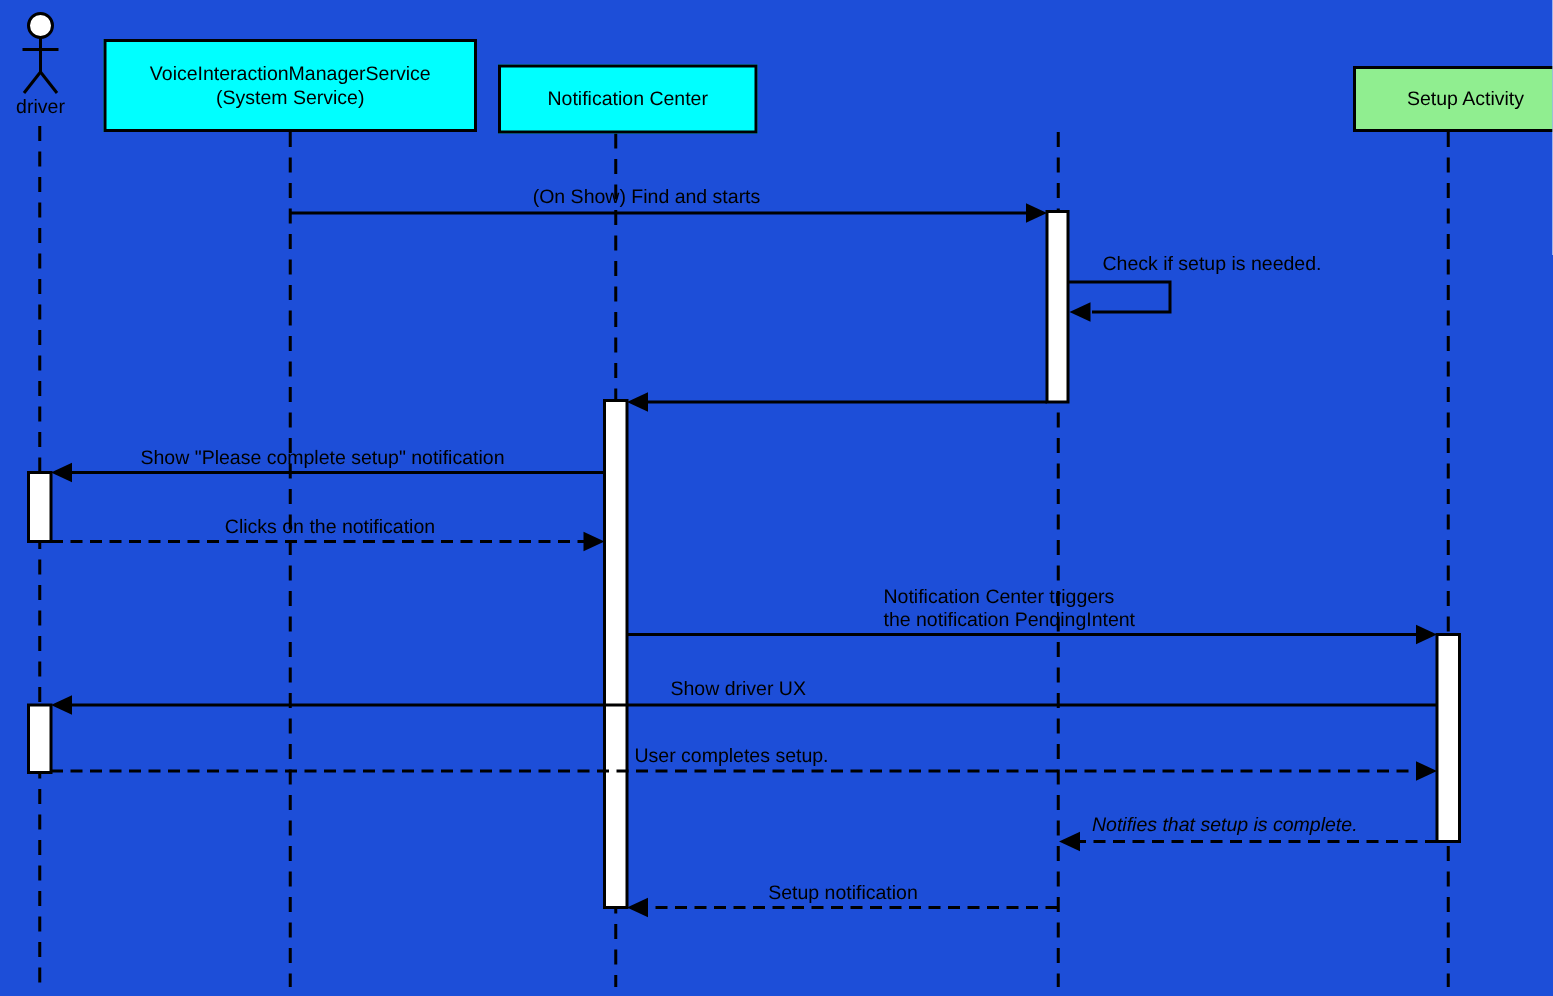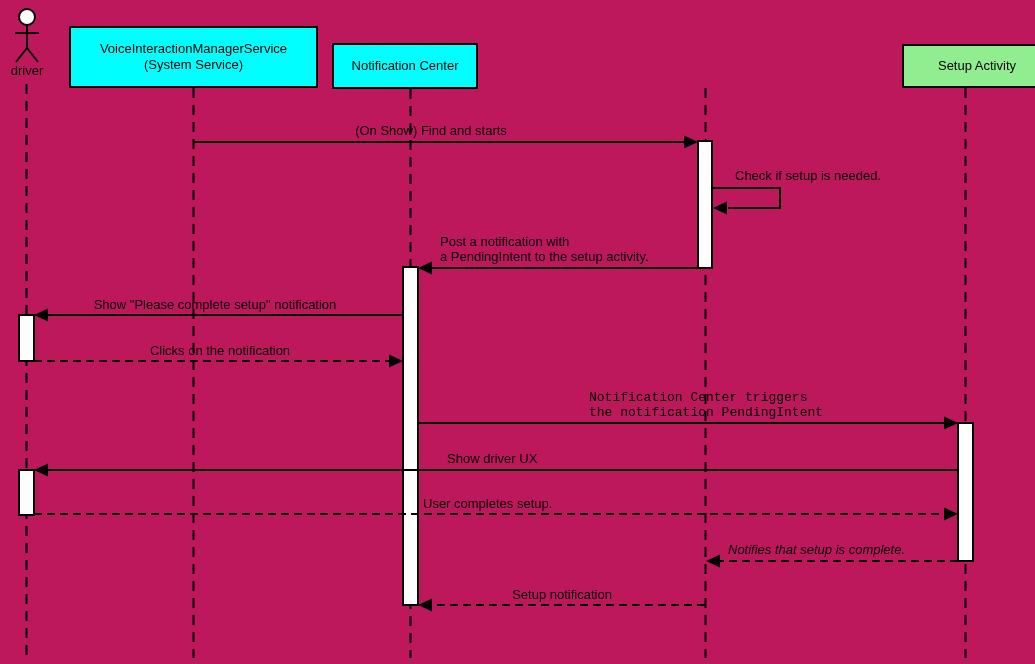--- a/index.html
+++ b/index.html
@@ -1,57 +1,57 @@
 <!DOCTYPE html>
 <html><head>
 <meta charset="utf-8">
 <style>
   html, body { margin: 0; padding: 0; background: #fff; }
   .canvas {
     position: relative;
     width: 1035px;
     height: 664px;
-    background: #be185d;
+    background: #1d4ed8;
     font-family: "Liberation Sans", sans-serif;
     color: #000;
     overflow: hidden;
   }
   .canvas svg { position: absolute; left: 0; top: 0; }
   .pbox {
     position: absolute;
     box-sizing: border-box;
     border: 2px solid #000;
     display: flex;
     align-items: center;
     justify-content: center;
     text-align: center;
     font-size: 13px;
     line-height: 16px;
     white-space: pre-line;
   }
   .cyan  { background: #00ffff; }
   .green { background: #90ee90; }
   #box-vims  { left: 69px;  top: 26px; width: 249px; height: 62px; }
-  #box-nc    { left: 332px; top: 43px; width: 146px; height: 46px; }
+  #box-nc    { left: 332px; top: 43px; width: 173px; height: 46px; }
   #box-vis   { left: 611px; top: 42px; width: 191px; height: 46px; }
   #box-setup { left: 902px; top: 44px; width: 150px; height: 44px; }
   .msg {
     position: absolute;
     font-size: 13px;
     line-height: 15px;
     white-space: pre;
   }
   .center { transform: translateX(-50%); text-align: right; }
   #actor-label { left: 27px; top: 63px; }
   #msg-1  { left: 431px; top: 123px; }
   #msg-2  { left: 735px; top: 168px; }
   #msg-3  { left: 440px; top: 234px; }
   #msg-4  { left: 215px; top: 297px; }
   #msg-5  { left: 220px; top: 343px; }
-  #msg-6  { left: 589px; top: 390px; font-family: Liberation Mono, monospace; }
+  #msg-6  { left: 589px; top: 390px; }
   #msg-7  { left: 447px; top: 451px; }
   #msg-8  { left: 423px; top: 496px; }
   #msg-9  { left: 728px; top: 542px; font-style: italic; }
   #msg-10 { left: 562px; top: 587px; }
 </style>
 </head>
 <body>
 
 <div class="canvas">
 
@@ -116,22 +116,20 @@
     <span>Notification Center</span>
   </div>
   <div class="pbox green" id="box-setup">
     <span>Setup Activity</span>
   </div>
 
   <div class="msg center" id="actor-label">driver</div>
 
   <div class="msg center" id="msg-1">(On Show) Find and starts</div>
   <div class="msg" id="msg-2">Check if setup is needed.</div>
-  <div class="msg" id="msg-3">Post a notification with
-a PendingIntent to the setup activity.</div>
   <div class="msg center" id="msg-4">Show "Please complete setup" notification</div>
   <div class="msg center" id="msg-5">Clicks on the notification</div>
   <div class="msg" id="msg-6">Notification Center triggers
 the notification PendingIntent</div>
   <div class="msg" id="msg-7">Show driver UX</div>
   <div class="msg" id="msg-8">User completes setup.</div>
   <div class="msg" id="msg-9">Notifies that setup is complete.</div>
   <div class="msg center" id="msg-10">Setup notification</div>
 
 </div>

